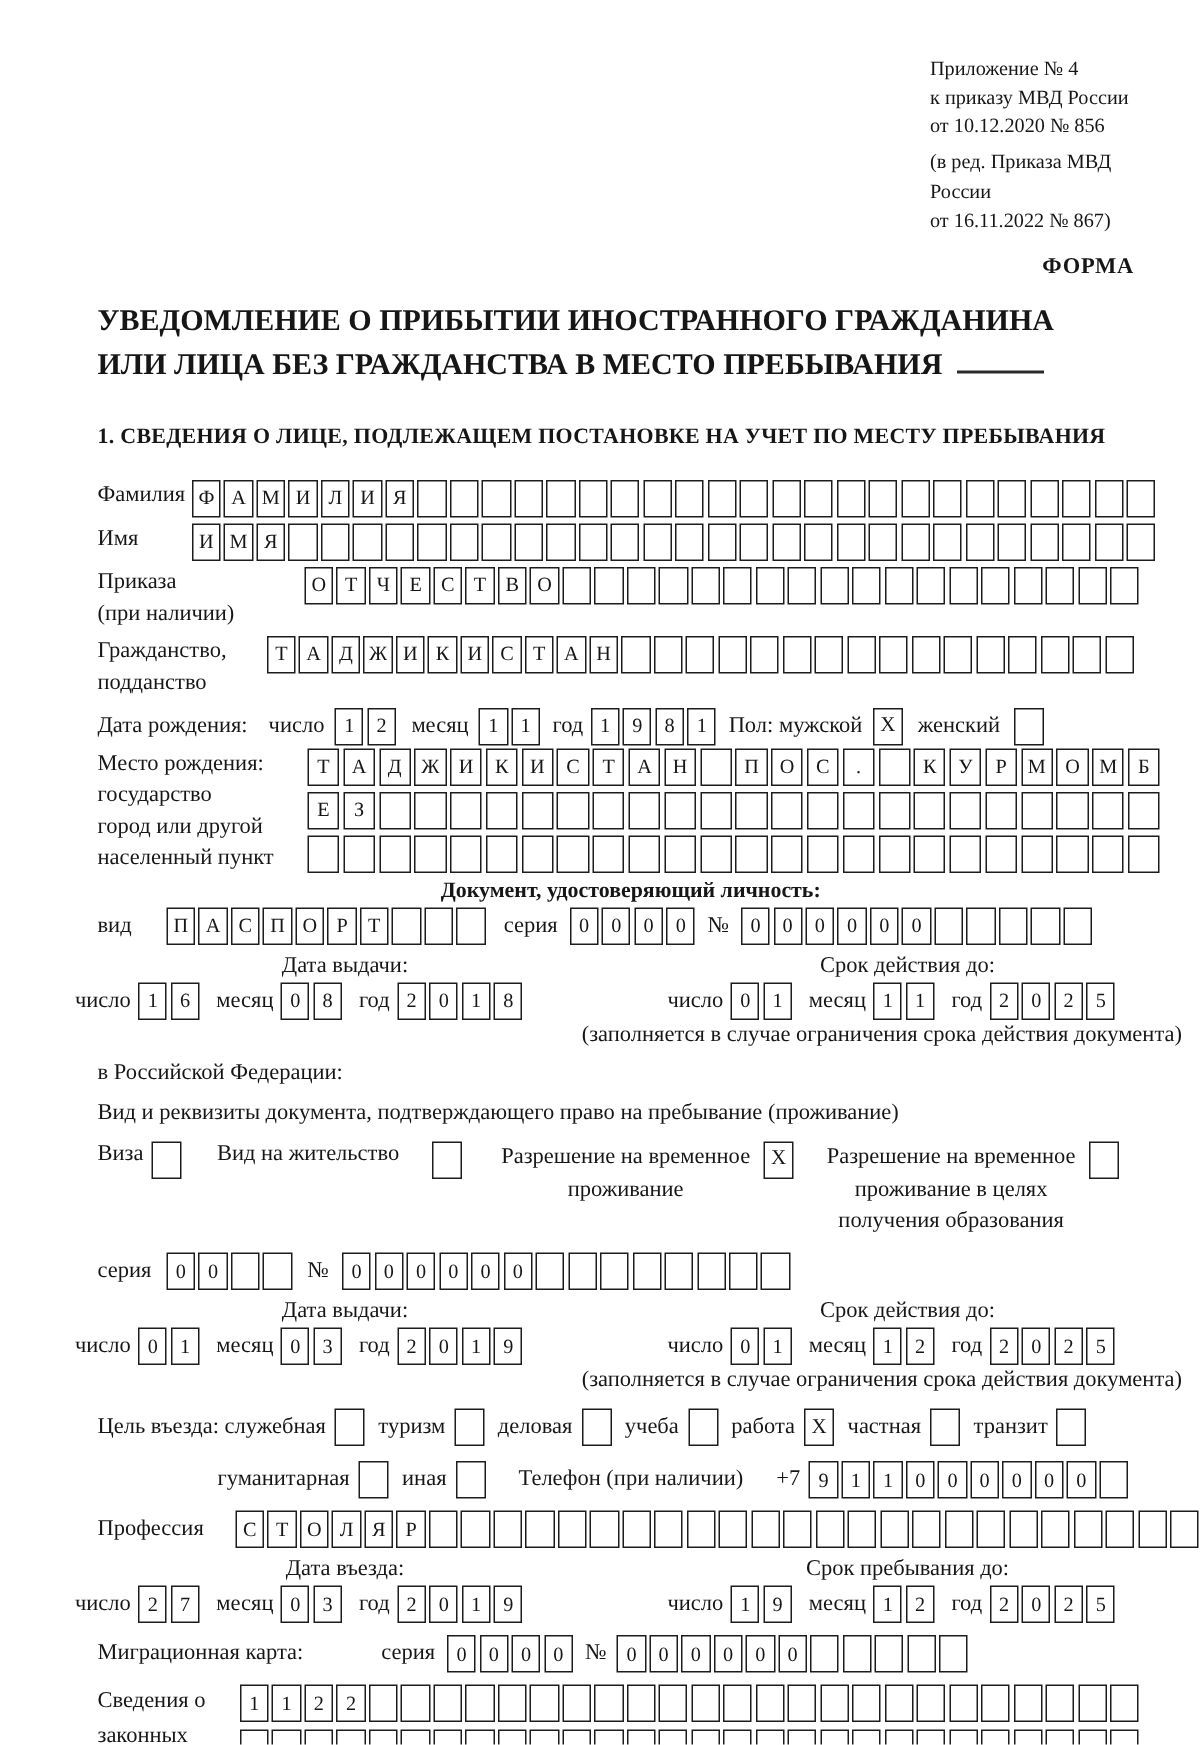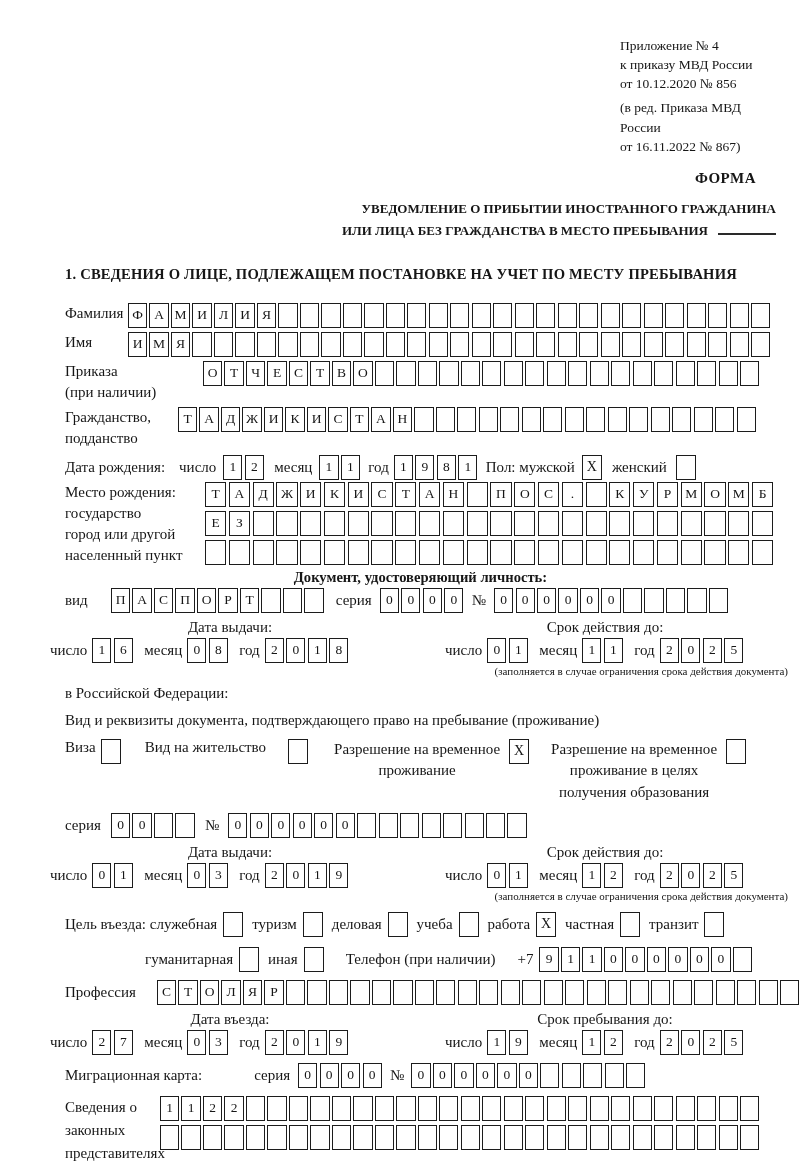--- a/index.html
+++ b/index.html
@@ -6,21 +6,21 @@
   body{
     width:800px;height:1163px;overflow:hidden;
     font-family:"Liberation Serif","DejaVu Serif",serif;
     color:#161616;
   }
   .page{padding:36px 24px 0 65px;width:711px;}
   
   .hdr{margin-left:555px;font-size:13.5px;line-height:1.42;}
   .hdr .ed{margin-top:5px;}
   .forma{margin-top:14px;margin-right:20px;text-align:right;font-weight:bold;font-size:15px;letter-spacing:.5px;}
-  .title{margin-top:13px;text-align:right;font-weight:bold;font-size:13px;line-height:1.45;}
+  .title{margin-top:13px;text-align:left;font-weight:bold;font-size:20px;line-height:1.45;}
   .title-underline{display:inline-block;width:58px;border-bottom:2.2px solid #2a2a2a;height:14px;margin-left:10px;}
   .sect{margin-top:25px;font-weight:bold;font-size:14.6px;letter-spacing:.2px;}
   
   .row{display:flex;align-items:flex-start;margin-top:4px;}
   .l{font-size:15px;line-height:1.4;flex:none;}
   .cells{display:flex;flex-wrap:nowrap;flex:none;}
   .cell{
     box-sizing:border-box;flex:none;width:19.2px;height:25px;margin-right:2.3px;
     border:1.8px solid #1c1c1c;display:inline-flex;align-items:center;justify-content:center;
     font-size:13.5px;background:#fff;
@@ -37,21 +37,21 @@
   .dhead{display:flex;font-size:15px;margin-top:6px;}
   .dhead .h1{width:330px;text-align:center;}
   .dhead .h2{width:340px;text-align:center;margin-left:40px;}
   .drow{display:flex;align-items:center;margin-left:-15px;margin-top:2px;}
   .dgroup{display:flex;align-items:center;width:320px;flex:none;}
   .dgroup .l{margin-right:5px;}
   .dgroup .cells{margin-right:9px;}
   .dgroup2{display:flex;align-items:center;margin-left:75px;}
   .dgroup2 .l{margin-right:5px;}
   .dgroup2 .cells{margin-right:9px;}
-  .note{font-size:11px;text-align:right;margin-right:-12px;margin-top:2px;}
+  .note{font-size:15px;text-align:right;margin-right:-12px;margin-top:2px;}
   
   .ckline{display:flex;align-items:flex-start;margin-top:8px;font-size:15px;}
   .ckitem{display:flex;align-items:flex-start;}
   .ckitem .box{margin-left:9px;}
   .cklbl{text-align:center;line-height:1.45;}
   
   .purp{display:flex;align-items:center;margin-top:10px;}
   .purp .l{margin-right:6px;}
   .purp .box{margin-right:9px;}
   .reps{display:flex;margin-top:8px;}

